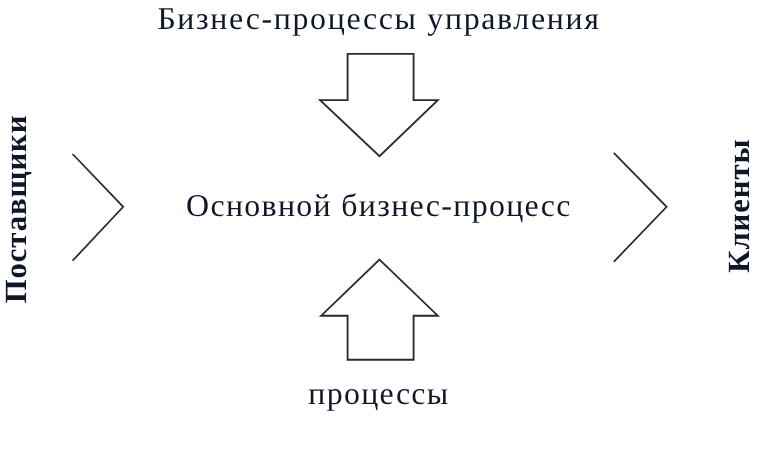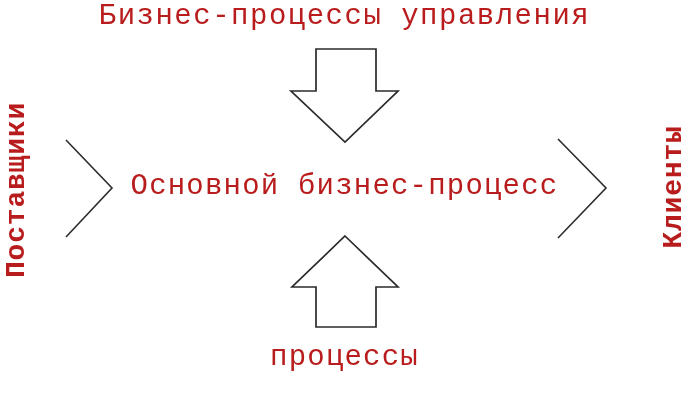--- a/index.html
+++ b/index.html
@@ -5,22 +5,22 @@
   html, body {
     margin: 0;
     padding: 0;
     background: #ffffff;
   }
   .canvas {
     position: relative;
     width: 689px;
     height: 415px;
     background: #ffffff;
-    font-family: Liberation Mono, monospace;
-    color: #b91c1c;
+    font-family: Liberation Serif, serif;
+    color: #0f172a;
     overflow: hidden;
   }
   .title-top {
     position: absolute;
     top: 0px;
     left: 0;
     width: 100%;
     text-align: center;
     font-size: 29px;
     letter-spacing: 1.5px;

